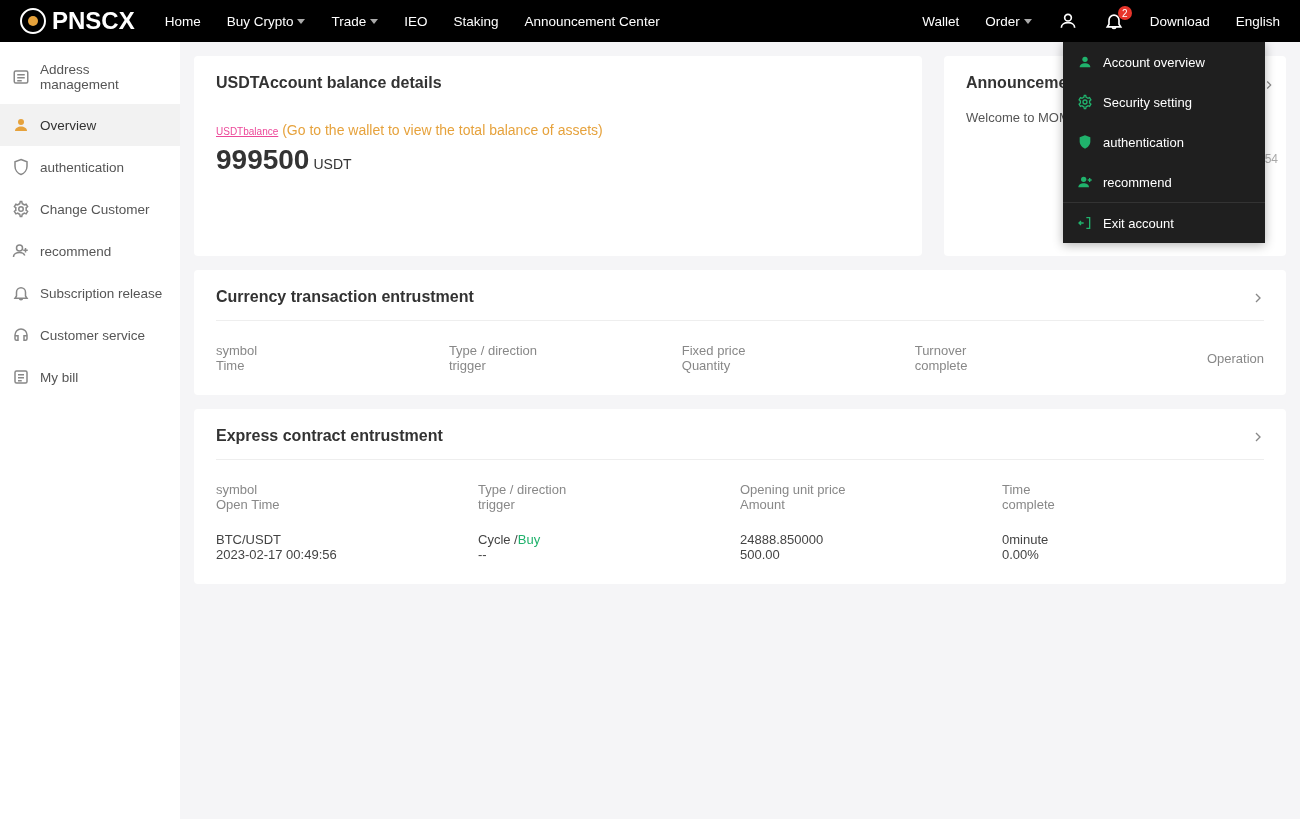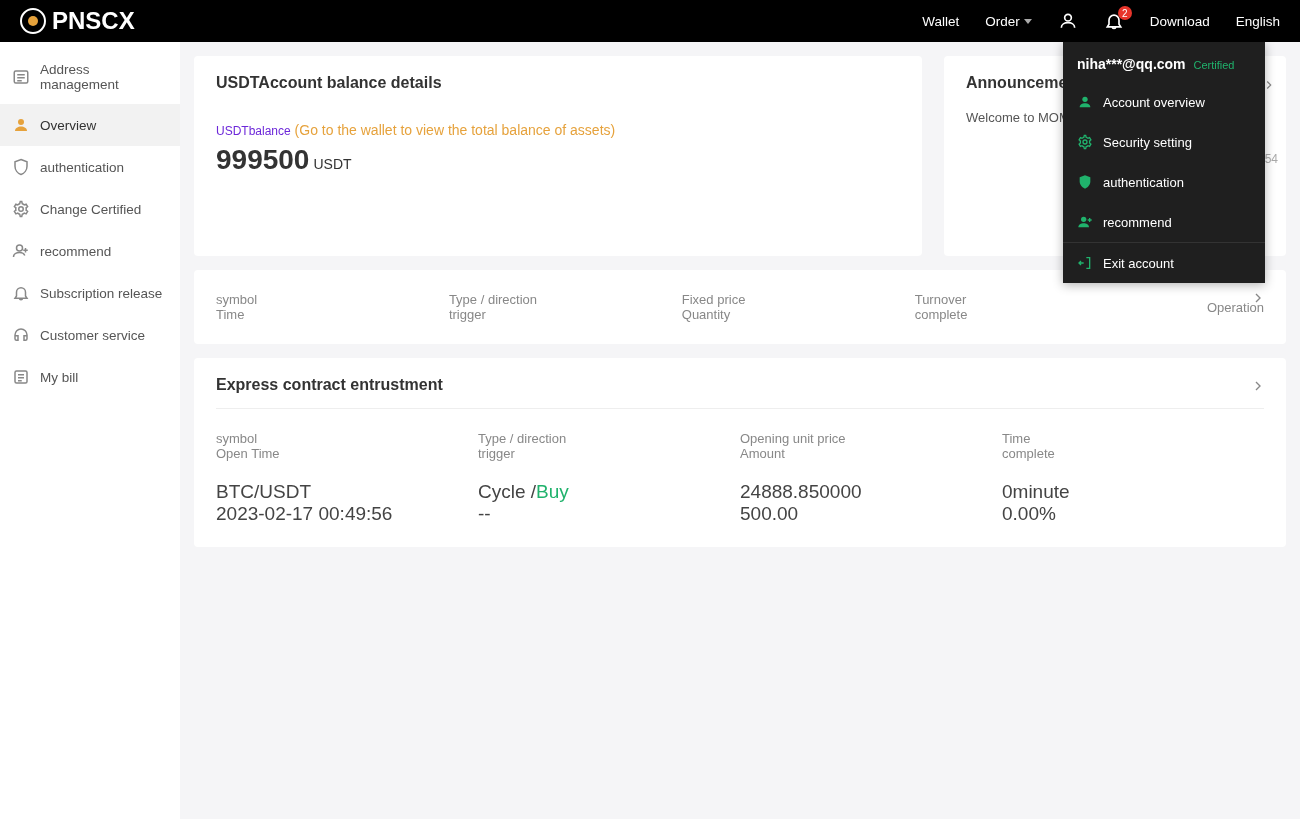--- a/index.html
+++ b/index.html
@@ -46,52 +46,66 @@
   .user-id { color:#888; font-size:13px; }
   .user-id b { color:#555; font-weight:500; }
   .cert-badge { background:#fff3d6; color:#e6a23c; padding:3px 8px; border-radius:3px; font-size:12px; }
   .user-sub { color:#999; font-size:12px; margin-top:4px; }
 
   .two-col { display:flex; gap:22px; margin-bottom:14px; }
   .card { background:#fff; border-radius:4px; padding:18px 22px; }
   .card.balance { flex:1; min-height:200px; }
   .card.announce { width:342px; position:relative; }
   .card-title { font-size:16px; font-weight:bold; margin-bottom:30px; }
-  .balance-label { font-size:12px; color:#6d28d9; }
+  .balance-label { font-size:10px; color:#ec4899;text-decoration:underline; }
   .balance-link { color:#e6a23c; cursor:pointer; }
   .balance-amount { font-size:28px; font-weight:600; margin-top:6px; }
   .balance-unit { font-size:14px; font-weight:400; margin-left:4px; }
   .announce-msg { font-size:13px; color:#555; margin-top:10px; }
   .announce-date { color:#aaa; font-size:12px; position:absolute; right:8px; bottom:90px; }
   .chevron-right-small { position:absolute; right:10px; top:22px; color:#888; cursor:pointer; }
 
   .card.full { margin-bottom:14px; position:relative; }
   .section-title { font-size:16px; font-weight:bold; padding-bottom:14px; border-bottom:1px solid #eee; margin-bottom:18px; }
   .chev-abs { position:absolute; right:20px; top:20px; color:#888; cursor:pointer; }
 
   .tbl-head { display:flex; font-size:13px; color:#888; }
   .tbl-head > div, .tbl-row > div { padding:4px 0; }
-  .tbl-row { display:flex; font-size:19px; color:#444; margin-top:12px; }
+  .tbl-row { display:flex; font-size:13px; color:#444; margin-top:12px; }
   .col-a { flex:1.2; }
   .col-b { flex:1.2; }
   .col-c { flex:1.2; }
   .col-d { flex:1.2; }
   .col-e { flex:0.6; text-align:right; }
   .buy-green { color:#20b26c; }
 
   svg { display:block; }
 </style>
 </head>
 <body>
 
 <div class="topbar">
   <div class="brand">
     <span class="brand-logo"></span>
     <span>PNSCX</span>
   </div>
+  <div class="nav-left">
+    <span class="nav-item">Home</span>
+    <span class="nav-item">
+      <span>Buy Crypto</span>
+      <span class="caret-down"></span>
+    </span>
+    <span class="nav-item">
+      <span>Trade</span>
+      <span class="caret-down"></span>
+    </span>
+    <span class="nav-item">IEO</span>
+    <span class="nav-item">Staking</span>
+    <span class="nav-item">Announcement Center</span>
+  </div>
   <div class="nav-right">
     <span class="nav-item">Wallet</span>
     <span class="nav-item">
       <span>Order</span>
       <span class="caret-down"></span>
     </span>
     <span class="icon-btn">
       <svg width="20" height="20" viewBox="0 0 24 24" fill="none" stroke="#fff" stroke-width="2">
           <circle cx="12" cy="8" r="4"></circle>
           <path d="M4 20c0-4 4-6 8-6s8 2 8 6"></path>
@@ -102,24 +116,20 @@
           <path d="M18 16v-5a6 6 0 10-12 0v5l-2 3h16z"></path>
           <path d="M10 19a2 2 0 004 0"></path>
         </svg>
       <span class="badge">2</span>
     </span>
     <span class="nav-item">Download</span>
     <span class="nav-item">English</span>
   </div>
 
   <div class="user-dropdown">
-    <div class="user-dropdown-header">
-      <b>niha***@qq.com</b>
-      <span class="certified-green">Certified</span>
-    </div>
     <div class="dd-item">
       <span class="dd-ico c-green">
         <svg width="16" height="16" viewBox="0 0 24 24" fill="currentColor">
             <circle cx="12" cy="8" r="4"></circle>
             <path d="M4 20c0-4 4-6 8-6s8 2 8 6z"></path>
           </svg>
       </span>
       <span>Account overview</span>
     </div>
     <div class="dd-item">
@@ -190,21 +200,21 @@
       </span>
       <span>authentication</span>
     </div>
     <div class="side-item">
       <span class="side-ico">
         <svg width="18" height="18" viewBox="0 0 24 24" fill="none" stroke="#888" stroke-width="2">
             <circle cx="12" cy="12" r="3"></circle>
             <path d="M19 12a7 7 0 00-.2-1.6l2-1.5-2-3.4-2.3 1a7 7 0 00-2.8-1.6L13 2h-2l-.7 2.9a7 7 0 00-2.8 1.6l-2.3-1-2 3.4 2 1.5A7 7 0 005 12c0 .5.1 1 .2 1.6l-2 1.5 2 3.4 2.3-1a7 7 0 002.8 1.6L11 22h2l.7-2.9a7 7 0 002.8-1.6l2.3 1 2-3.4-2-1.5c.1-.5.2-1.1.2-1.6z"></path>
           </svg>
       </span>
-      <span>Change Certified</span>
+      <span>Change Customer</span>
     </div>
     <div class="side-item">
       <span class="side-ico">
         <svg width="18" height="18" viewBox="0 0 24 24" fill="none" stroke="#888" stroke-width="2">
             <circle cx="10" cy="8" r="4"></circle>
             <path d="M2 20c0-4 4-6 8-6s6 1 7 4"></path>
             <path d="M18 8v6M15 11h6"></path>
           </svg>
       </span>
       <span>recommend</span>
@@ -257,20 +267,21 @@
           <svg width="14" height="14" viewBox="0 0 24 24" fill="none" stroke="#888" stroke-width="2">
               <path d="M9 6l6 6-6 6"></path>
             </svg>
         </span>
         <div class="announce-msg">Welcome to MOMA</div>
         <div class="announce-date">54</div>
       </div>
     </div>
 
     <div class="card full">
+      <div class="section-title">Currency transaction entrustment</div>
       <span class="chev-abs">
         <svg width="16" height="16" viewBox="0 0 24 24" fill="none" stroke="#888" stroke-width="2">
             <path d="M9 6l6 6-6 6"></path>
           </svg>
       </span>
       <div class="tbl-head">
         <div class="col-a">
             <div>symbol</div>
             <div>Time</div>
           </div>

